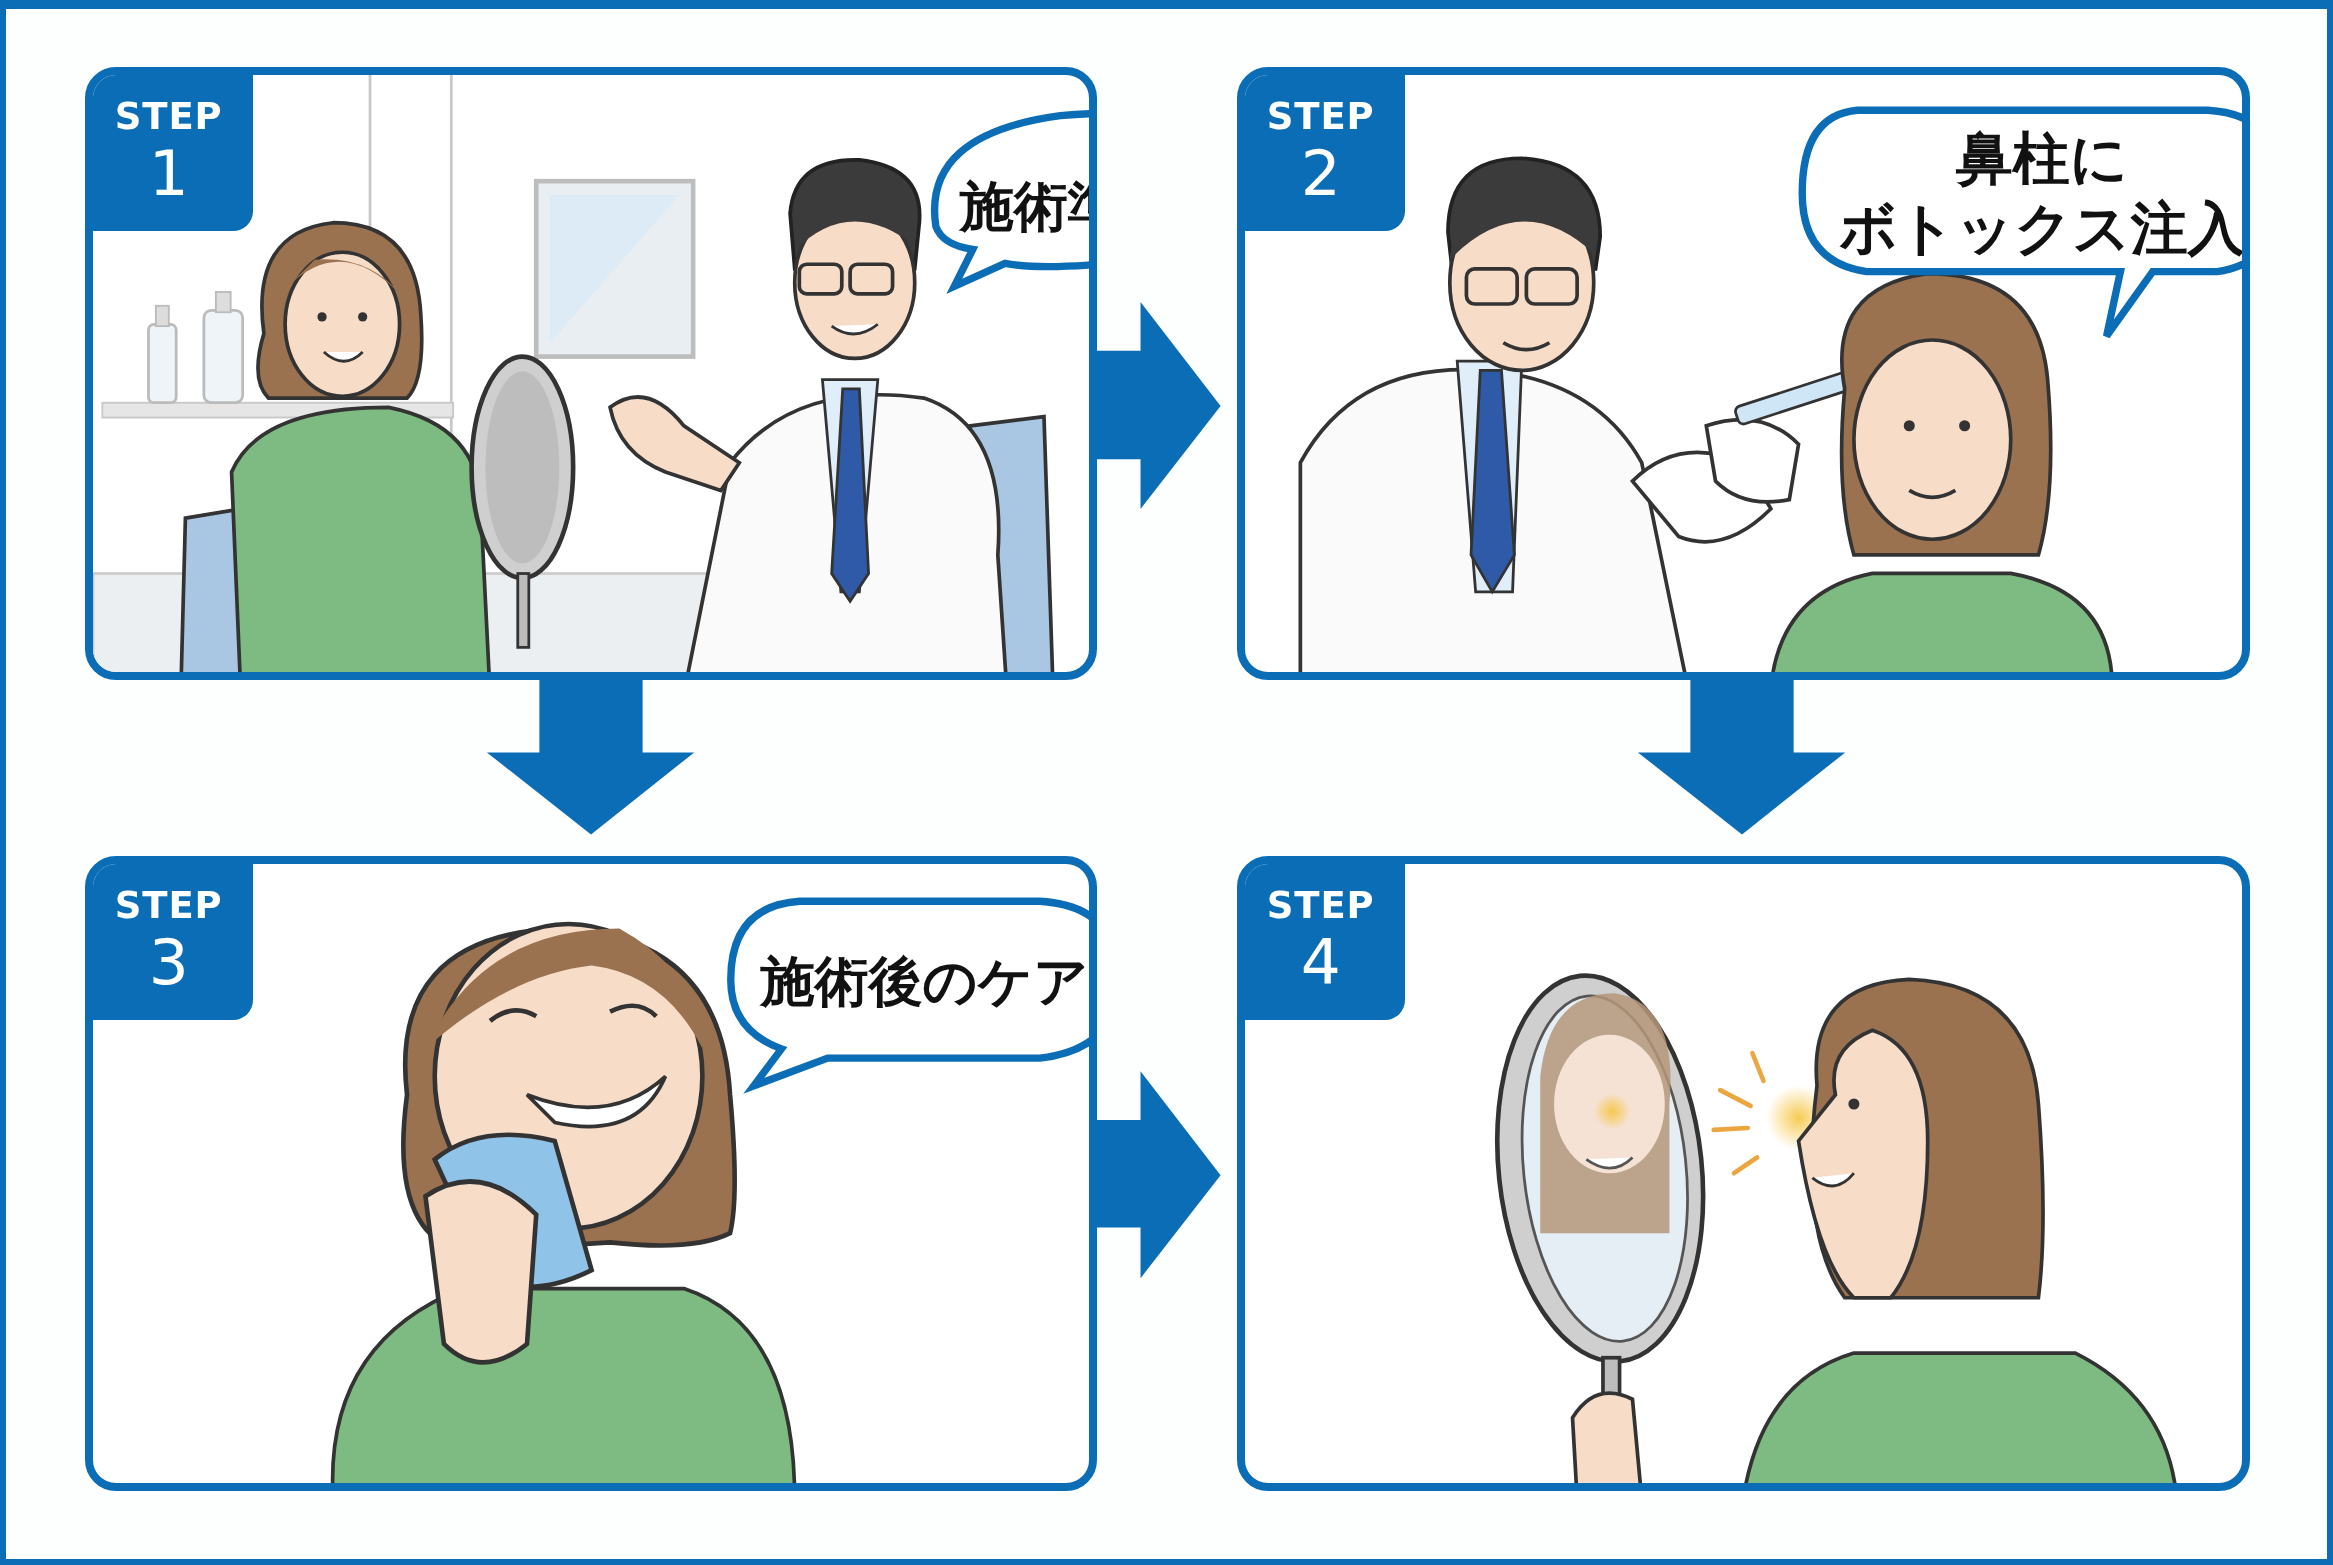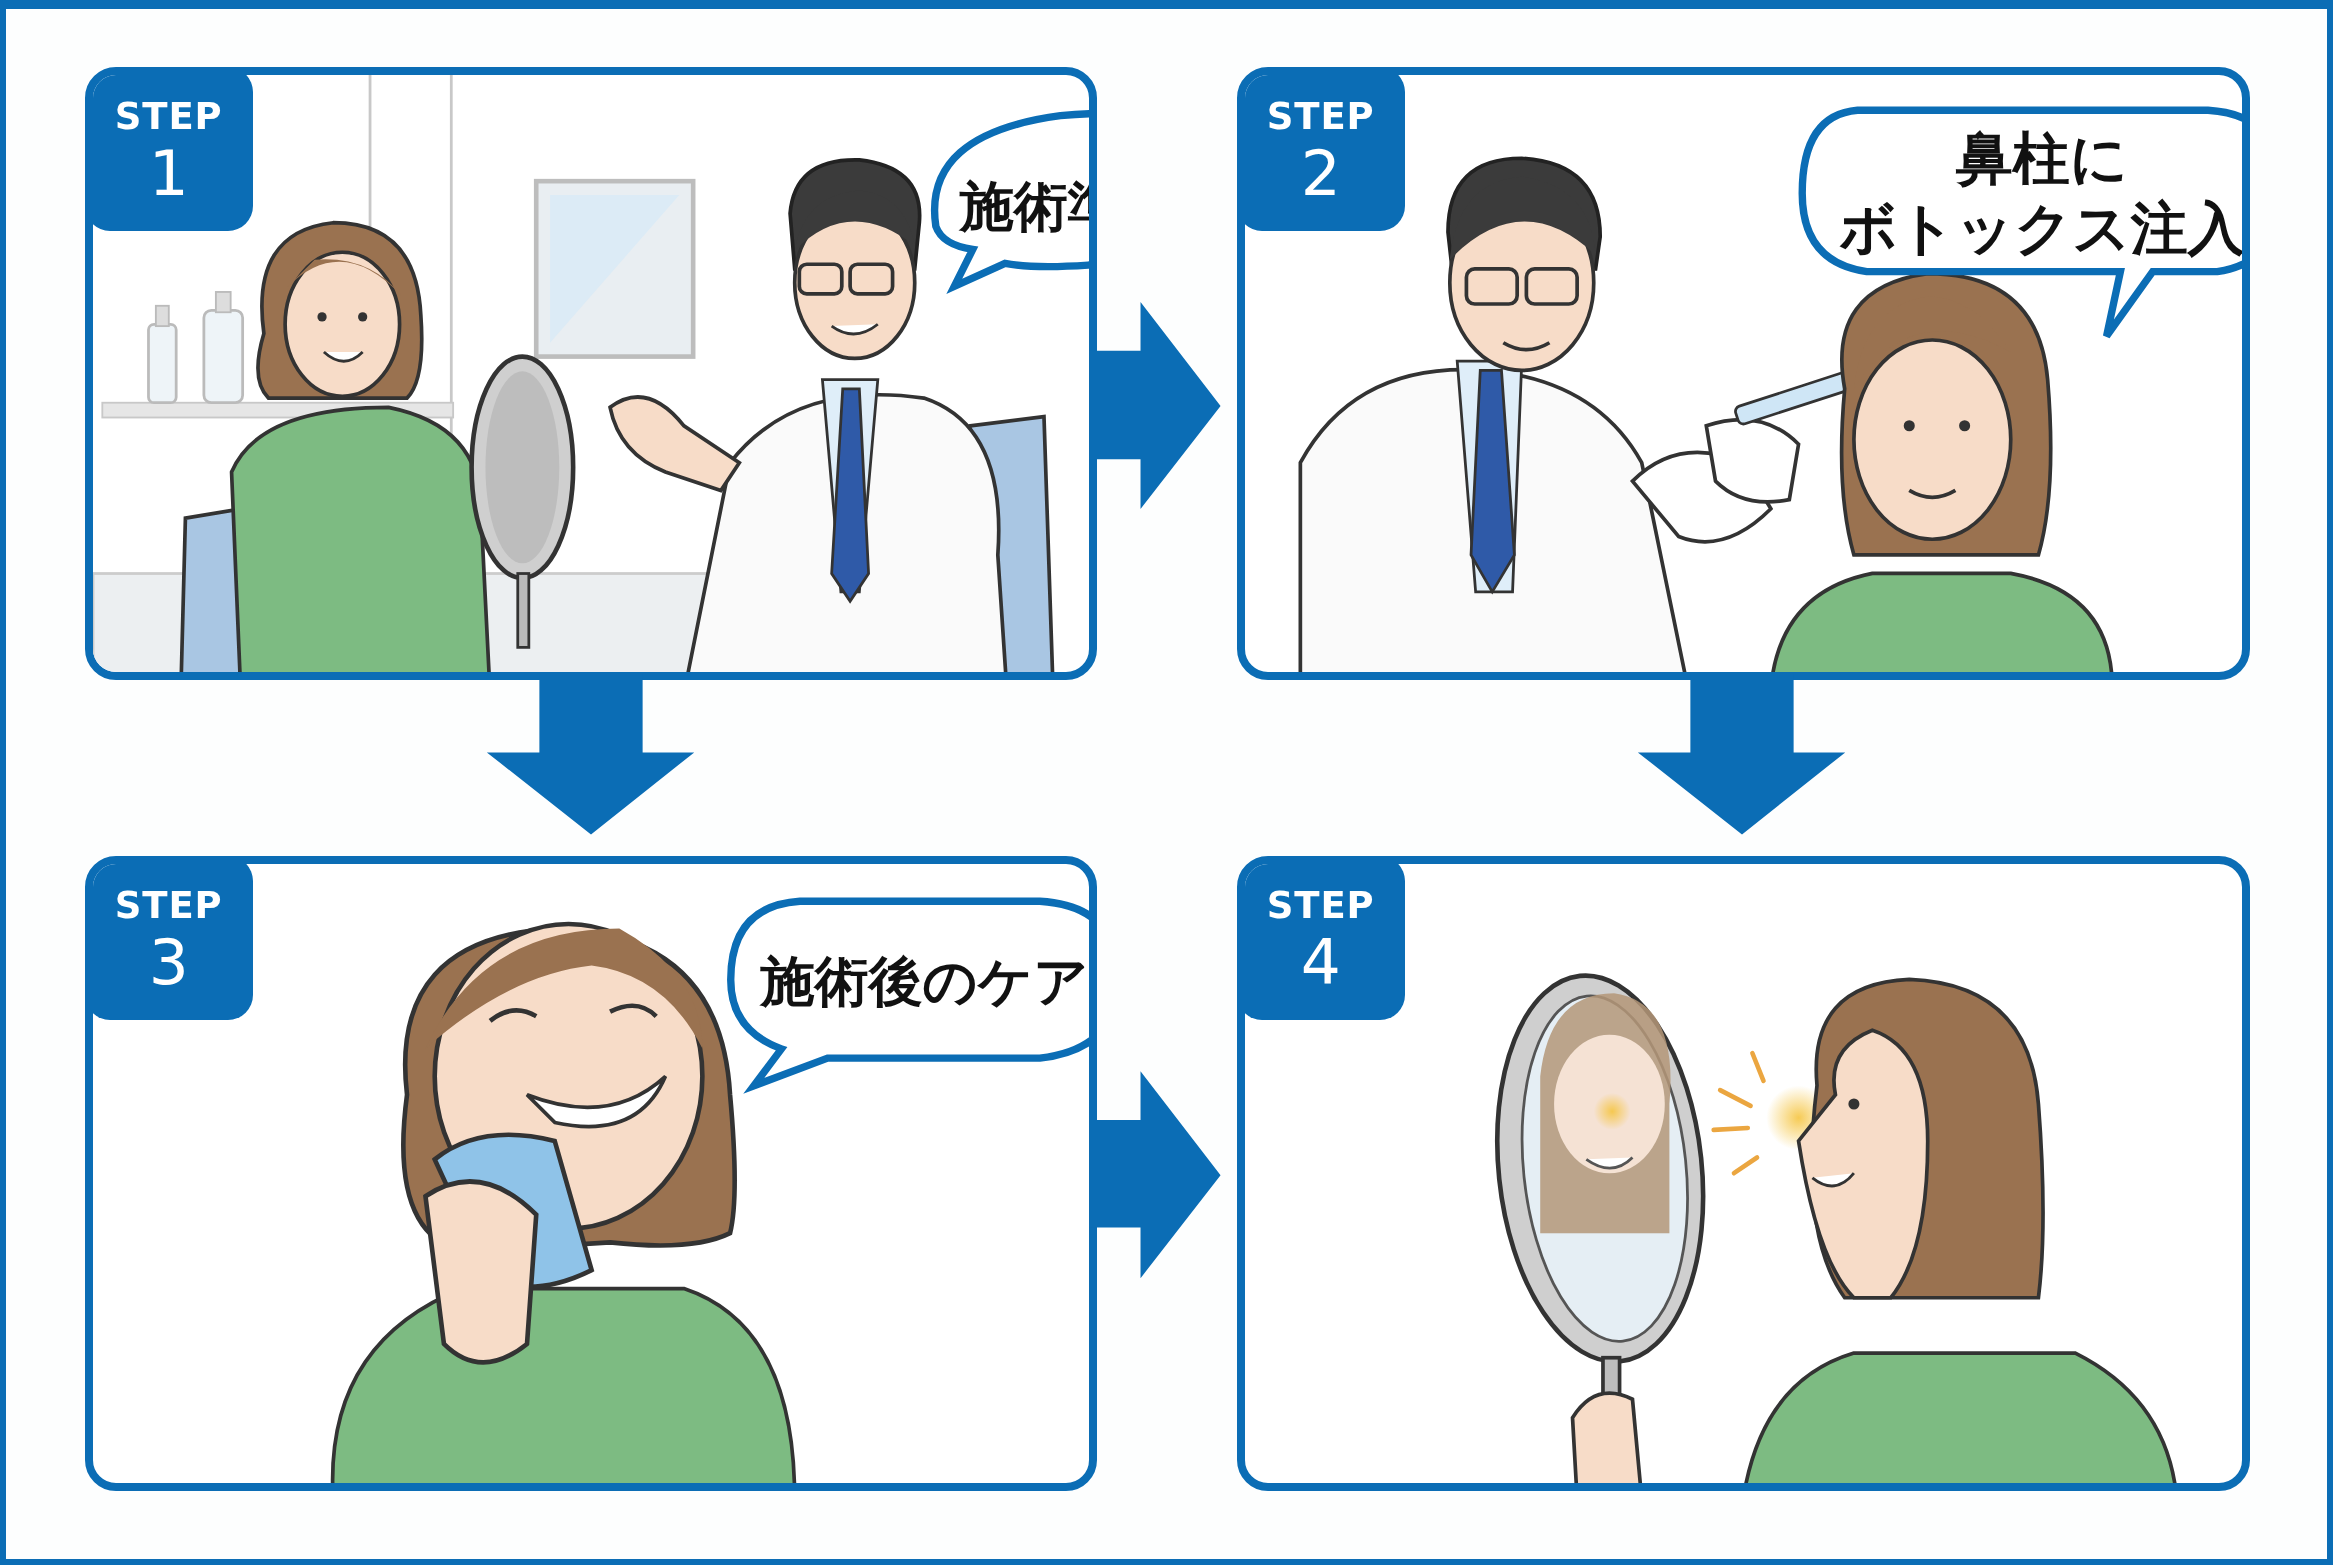--- a/index.html
+++ b/index.html
@@ -3,21 +3,21 @@
 <meta charset="utf-8">
 <style>
   html, body { margin:0; padding:0; }
   body { width:2333px; height:1565px; position:relative; overflow:hidden; background:#fdfefe;
     font-family:"DejaVu Sans","Liberation Sans",sans-serif; }
   .frame { position:absolute; left:0; top:0; width:2333px; height:1565px; box-sizing:border-box;
     border:6.5px solid #0b6db5; border-top-width:9.2px; }
   .panel { position:absolute; box-sizing:border-box; border:8.3px solid #0b6db5; border-radius:31px;
     background:#fff; overflow:hidden; }
   .badge { position:absolute; left:-8.3px; top:-8.3px; width:168px; height:164px; background:#0b6db5;
-    border-bottom-right-radius:20px; color:#fff; text-align:center; z-index:5;border-radius:25px; }
+    border-bottom-right-radius:20px; color:#fff; text-align:center; z-index:5; }
   .badge .step { display:block; font-family:"DejaVu Sans",sans-serif; font-size:37px; font-weight:600;
     margin-top:28px; letter-spacing:0.9px; }
   .badge .num { display:block; font-family:"DejaVu Sans",sans-serif; font-size:63px; font-weight:400; line-height:72px; }
   .bubble { position:absolute; z-index:6; }
   .bubble svg { position:absolute; left:0; top:0; overflow:visible; }
   .bubble .txt { position:absolute; left:0; right:0; text-align:center; font-weight:bold; color:#111;
     font-family:"DejaVu Sans",sans-serif; }
   .arrow { position:absolute; }
   .illus { position:absolute; left:0; top:0; }
 </style>

